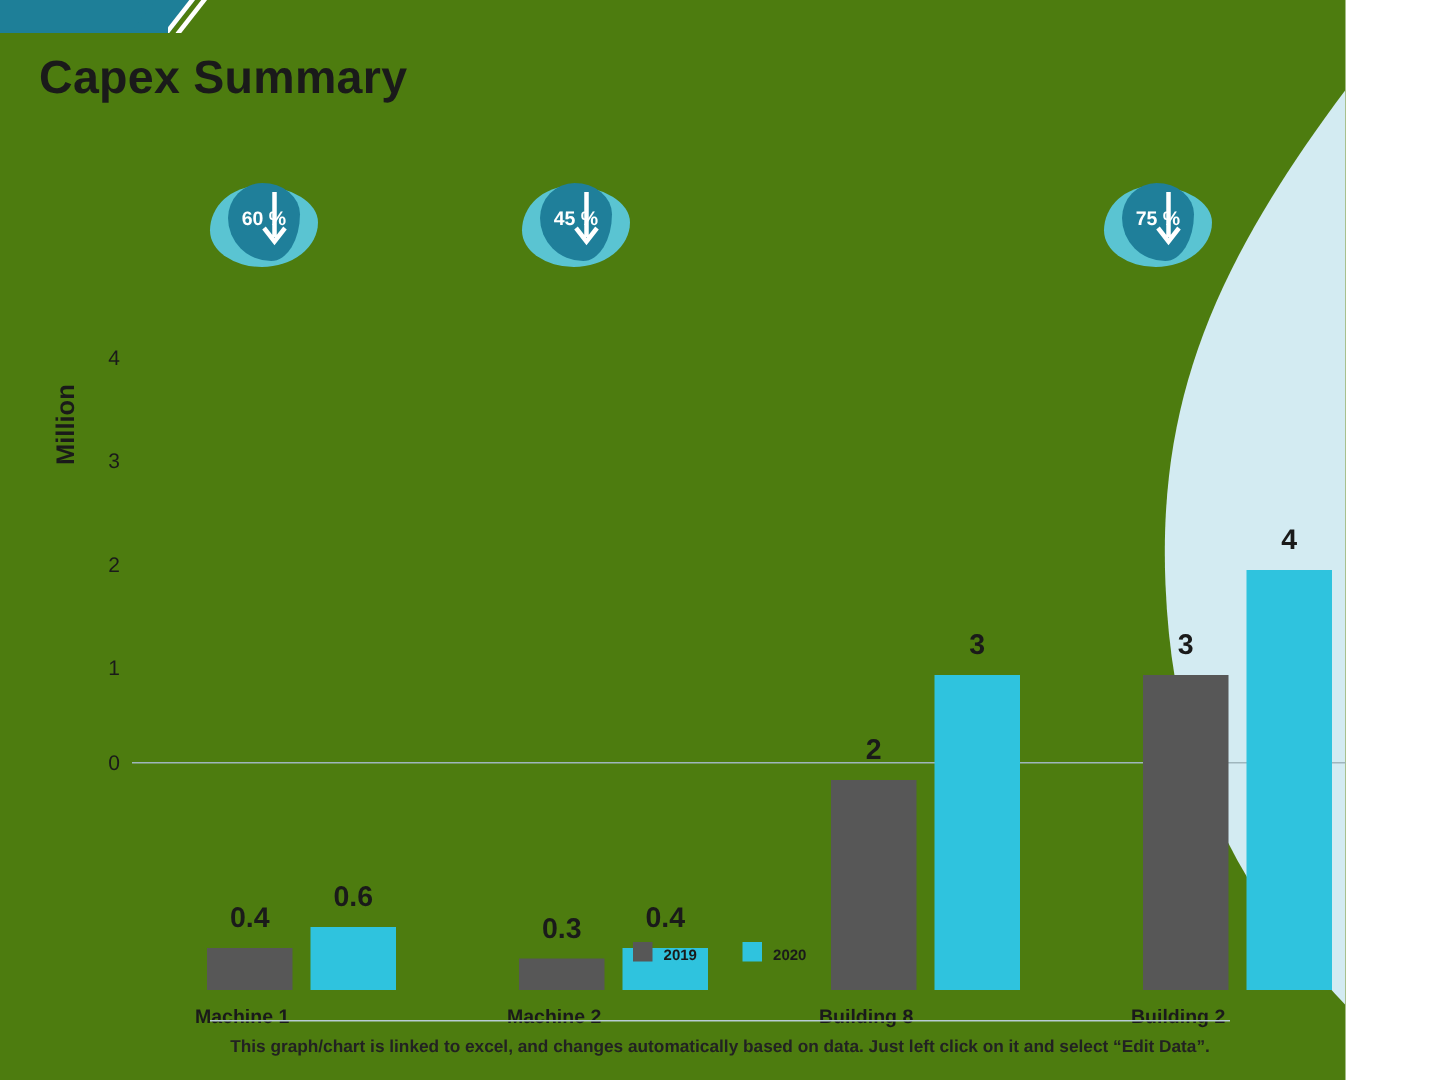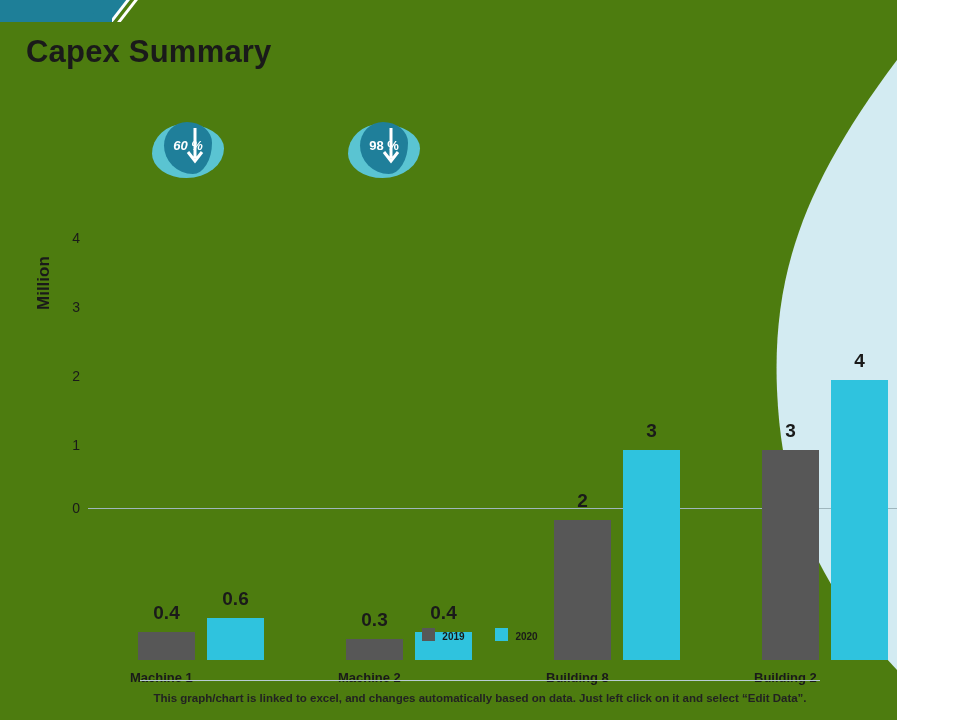--- a/index.html
+++ b/index.html
@@ -317,43 +317,53 @@
         <div class="bar y2019" style="height:210px">
           <span class="val">3</span>
         </div>
         <div class="bar y2020" style="height:280px">
           <span class="val">4</span>
         </div>
       </div>
       <div class="cat">Building 2</div>
     </div>
 
-    <div class="blob" style="left:152px;font-style:italic;">
+    <div class="blob" style="left:140px;">
       <div class="outer"></div>
       <div class="mid"></div>
       <div class="arrow">
         <svg width="18" height="40" viewBox="0 0 18 40">
             <path d="M9 0 L9 30 M2 24 L9 33 L16 24" stroke="#ffffff" stroke-width="3" fill="none"></path>
           </svg>
       </div>
       <div class="pct">60 %</div>
     </div>
 
     <div class="blob" style="left:348px;">
       <div class="outer"></div>
       <div class="mid"></div>
       <div class="arrow">
         <svg width="18" height="40" viewBox="0 0 18 40">
             <path d="M9 0 L9 30 M2 24 L9 33 L16 24" stroke="#ffffff" stroke-width="3" fill="none"></path>
           </svg>
       </div>
-      <div class="pct">98 %</div>
-    </div>
-
-
+      <div class="pct">45 %</div>
+    </div>
+
+
+    <div class="blob" style="left:736px;">
+      <div class="outer"></div>
+      <div class="mid"></div>
+      <div class="arrow">
+        <svg width="18" height="40" viewBox="0 0 18 40">
+            <path d="M9 0 L9 30 M2 24 L9 33 L16 24" stroke="#ffffff" stroke-width="3" fill="none"></path>
+          </svg>
+      </div>
+      <div class="pct">75 %</div>
+    </div>
 
   </div>
 
   <div class="legend">
     <span class="item">
       <span class="sw a"></span><span>2019</span>
     </span>
     <span class="item">
       <span class="sw b"></span><span>2020</span>
     </span>

